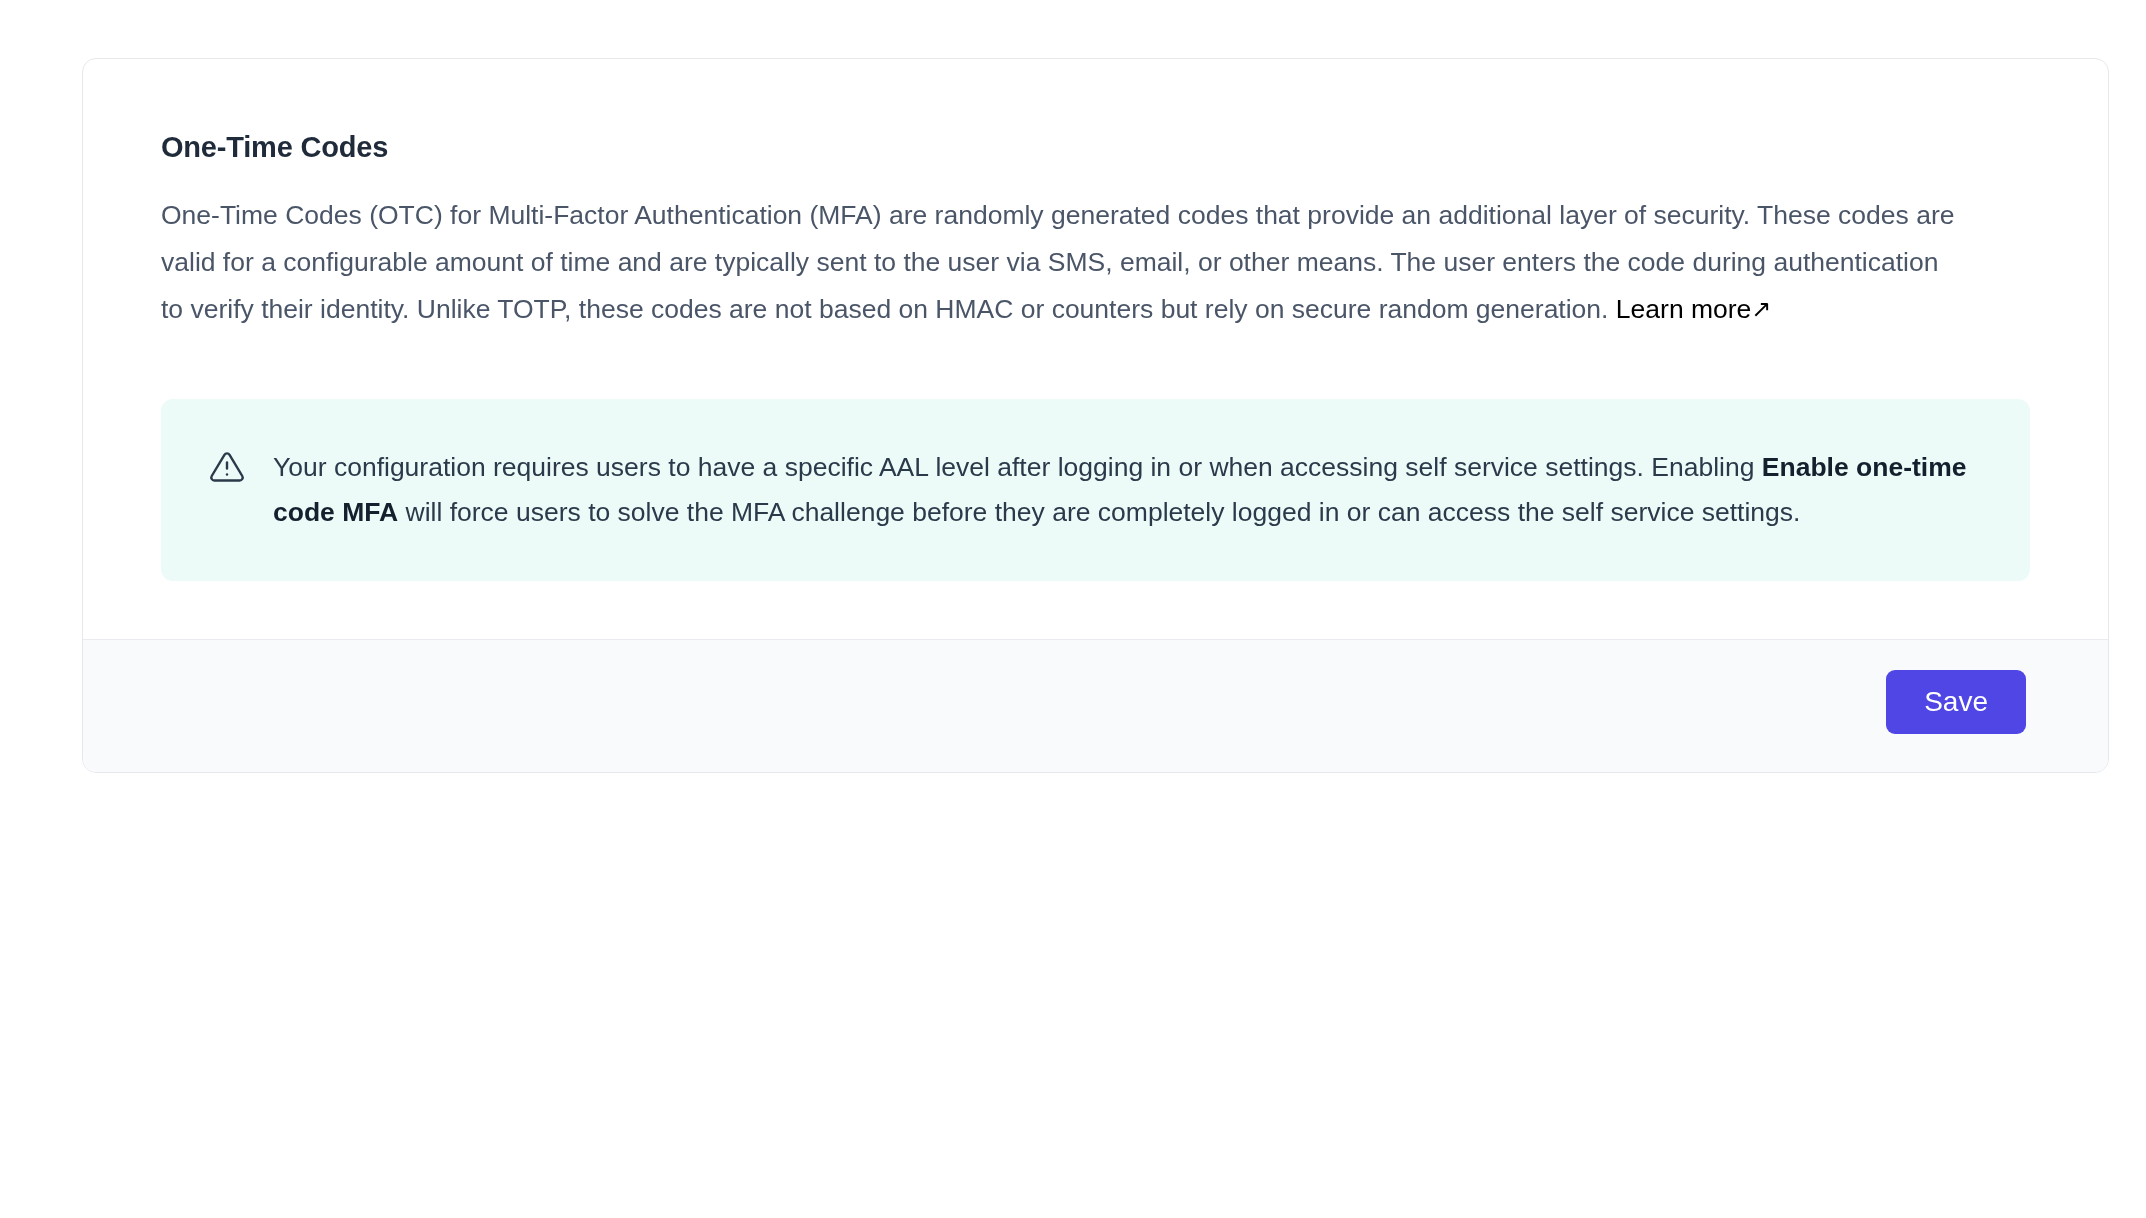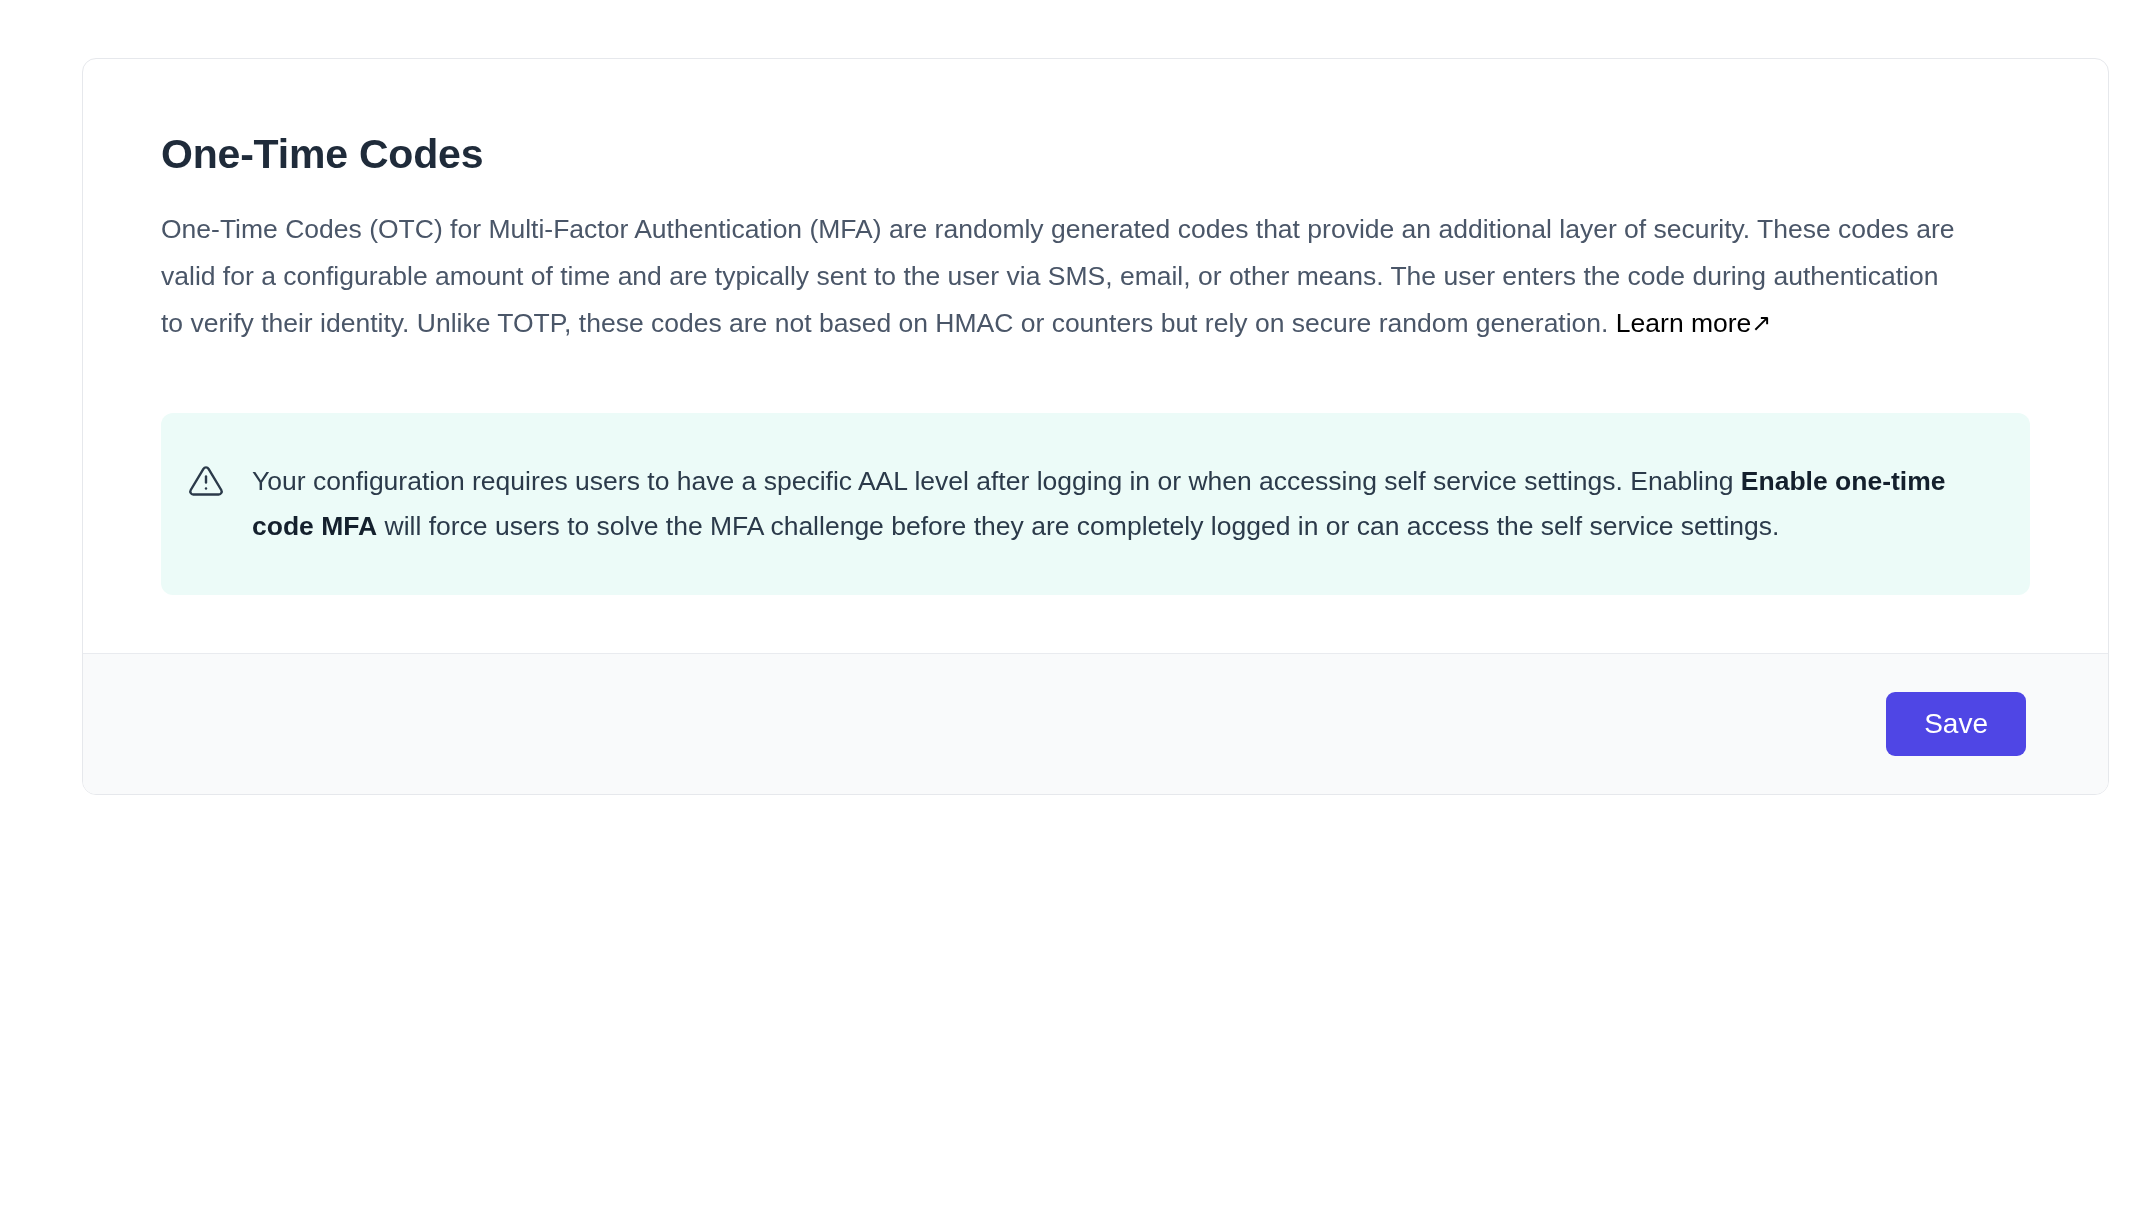--- a/index.html
+++ b/index.html
@@ -29,21 +29,21 @@
     background: #ffffff;
     box-sizing: border-box;
     overflow: hidden;
   }
 
   .card-body {
     padding: 72px 78px 58px 78px;
   }
 
   .section-title {
-    font-size: 41px;
+    font-size: 29px;
     font-weight: bold;
     color: #1f2b3a;
     margin: 0 0 28px 0;
     letter-spacing: -0.2px;
   }
 
   .section-desc {
     font-size: 26.5px;
     line-height: 47px;
     color: #4a5668;
@@ -103,41 +103,41 @@
     height: 44px;
     border-radius: 50%;
     background: #ffffff;
     box-shadow: 0 1px 3px rgba(16, 24, 40, 0.22);
   }
 
   .alert {
     margin-top: 66px;
     background: #ecfbf8;
     border-radius: 12px;
-    padding: 46px 52px 46px 27px;
+    padding: 46px 52px 46px 48px;
     display: flex;
     align-items: flex-start;
     gap: 28px;
   }
   .alert-icon {
     flex: none;
     margin-top: 4px;
     color: #2b3a4a;
   }
   .alert-text {
     font-size: 26.5px;
     line-height: 45px;
     color: #2b3a4a;
   }
   .alert-text b { font-weight: bold; color: #14202d; }
 
   .card-footer {
     border-top: 1px solid #e9ebef;
     background: #f9fafb;
-    padding: 38px 82px 38px 0;
+    padding: 30px 82px 38px 0;
     display: flex;
     justify-content: flex-end;
     align-items: flex-end;
     min-height: 100px;
     box-sizing: border-box;
   }
 
   .save-button {
     background: #4f46e5;
     color: #ffffff;

